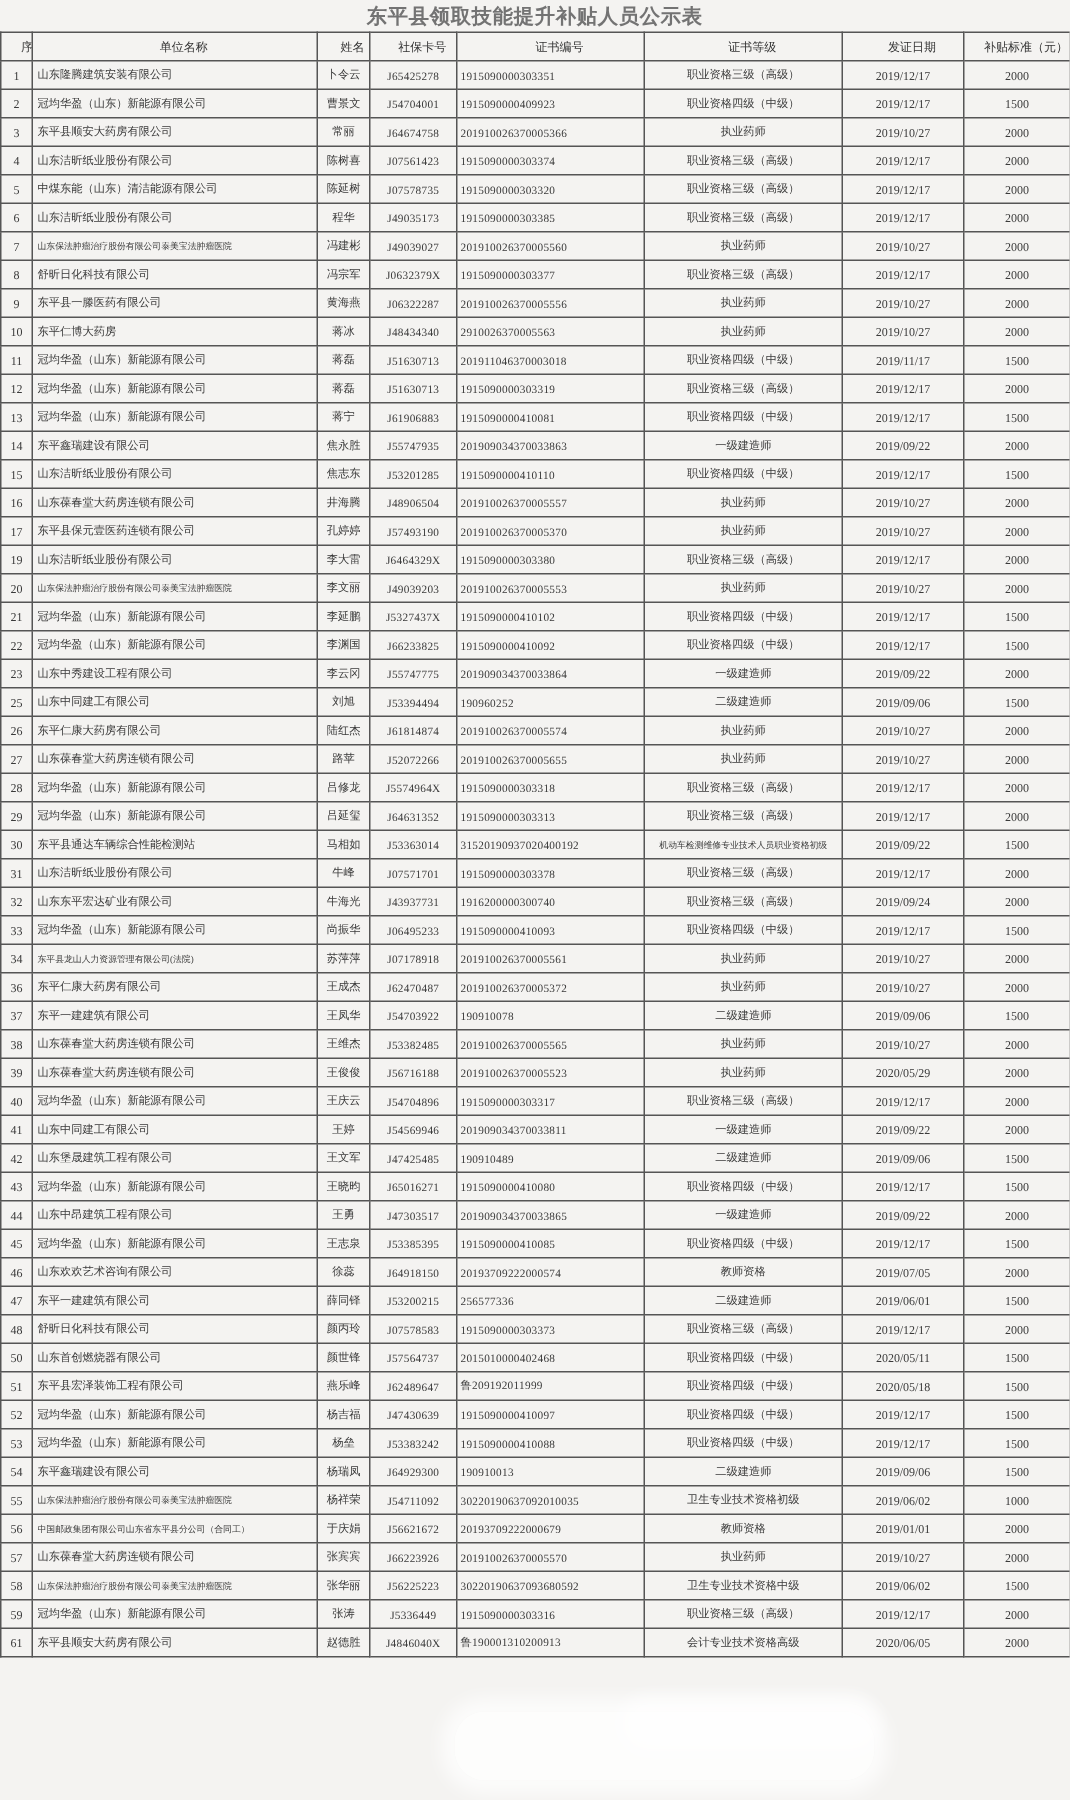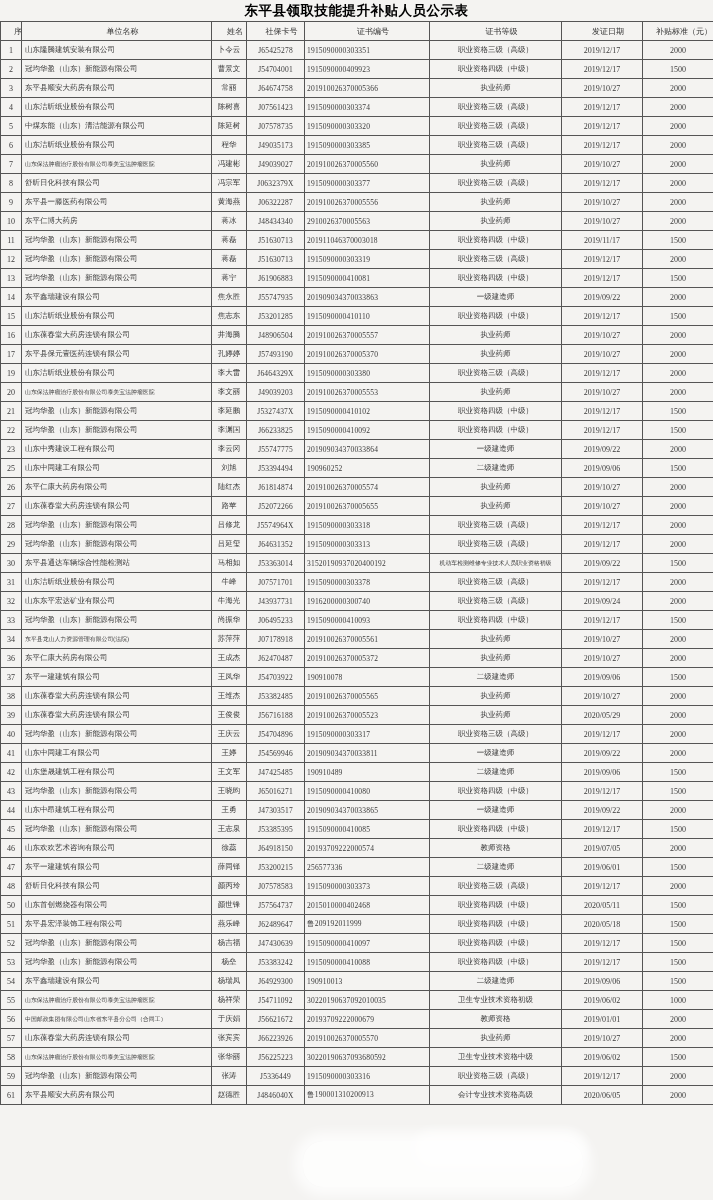--- a/index.html
+++ b/index.html
@@ -7,21 +7,21 @@
     width:713px;height:1200px;
     background:#f4f3f1;
     font-family:"Liberation Serif","DejaVu Serif",serif;
     color:#333;
     position:relative;
     overflow:hidden;
   }
   .page-title{
     height:21px;line-height:22px;
     text-align:center;
-    font-size:13.5px;font-weight:bold;color:#000000;
+    font-size:13.5px;font-weight:bold;color:#737373;
     letter-spacing:0.5px;
   }
   table{
     border-collapse:collapse;
     table-layout:fixed;
     width:713px;
   }
   th,td{
     border:1px solid #555;
     overflow:hidden;

